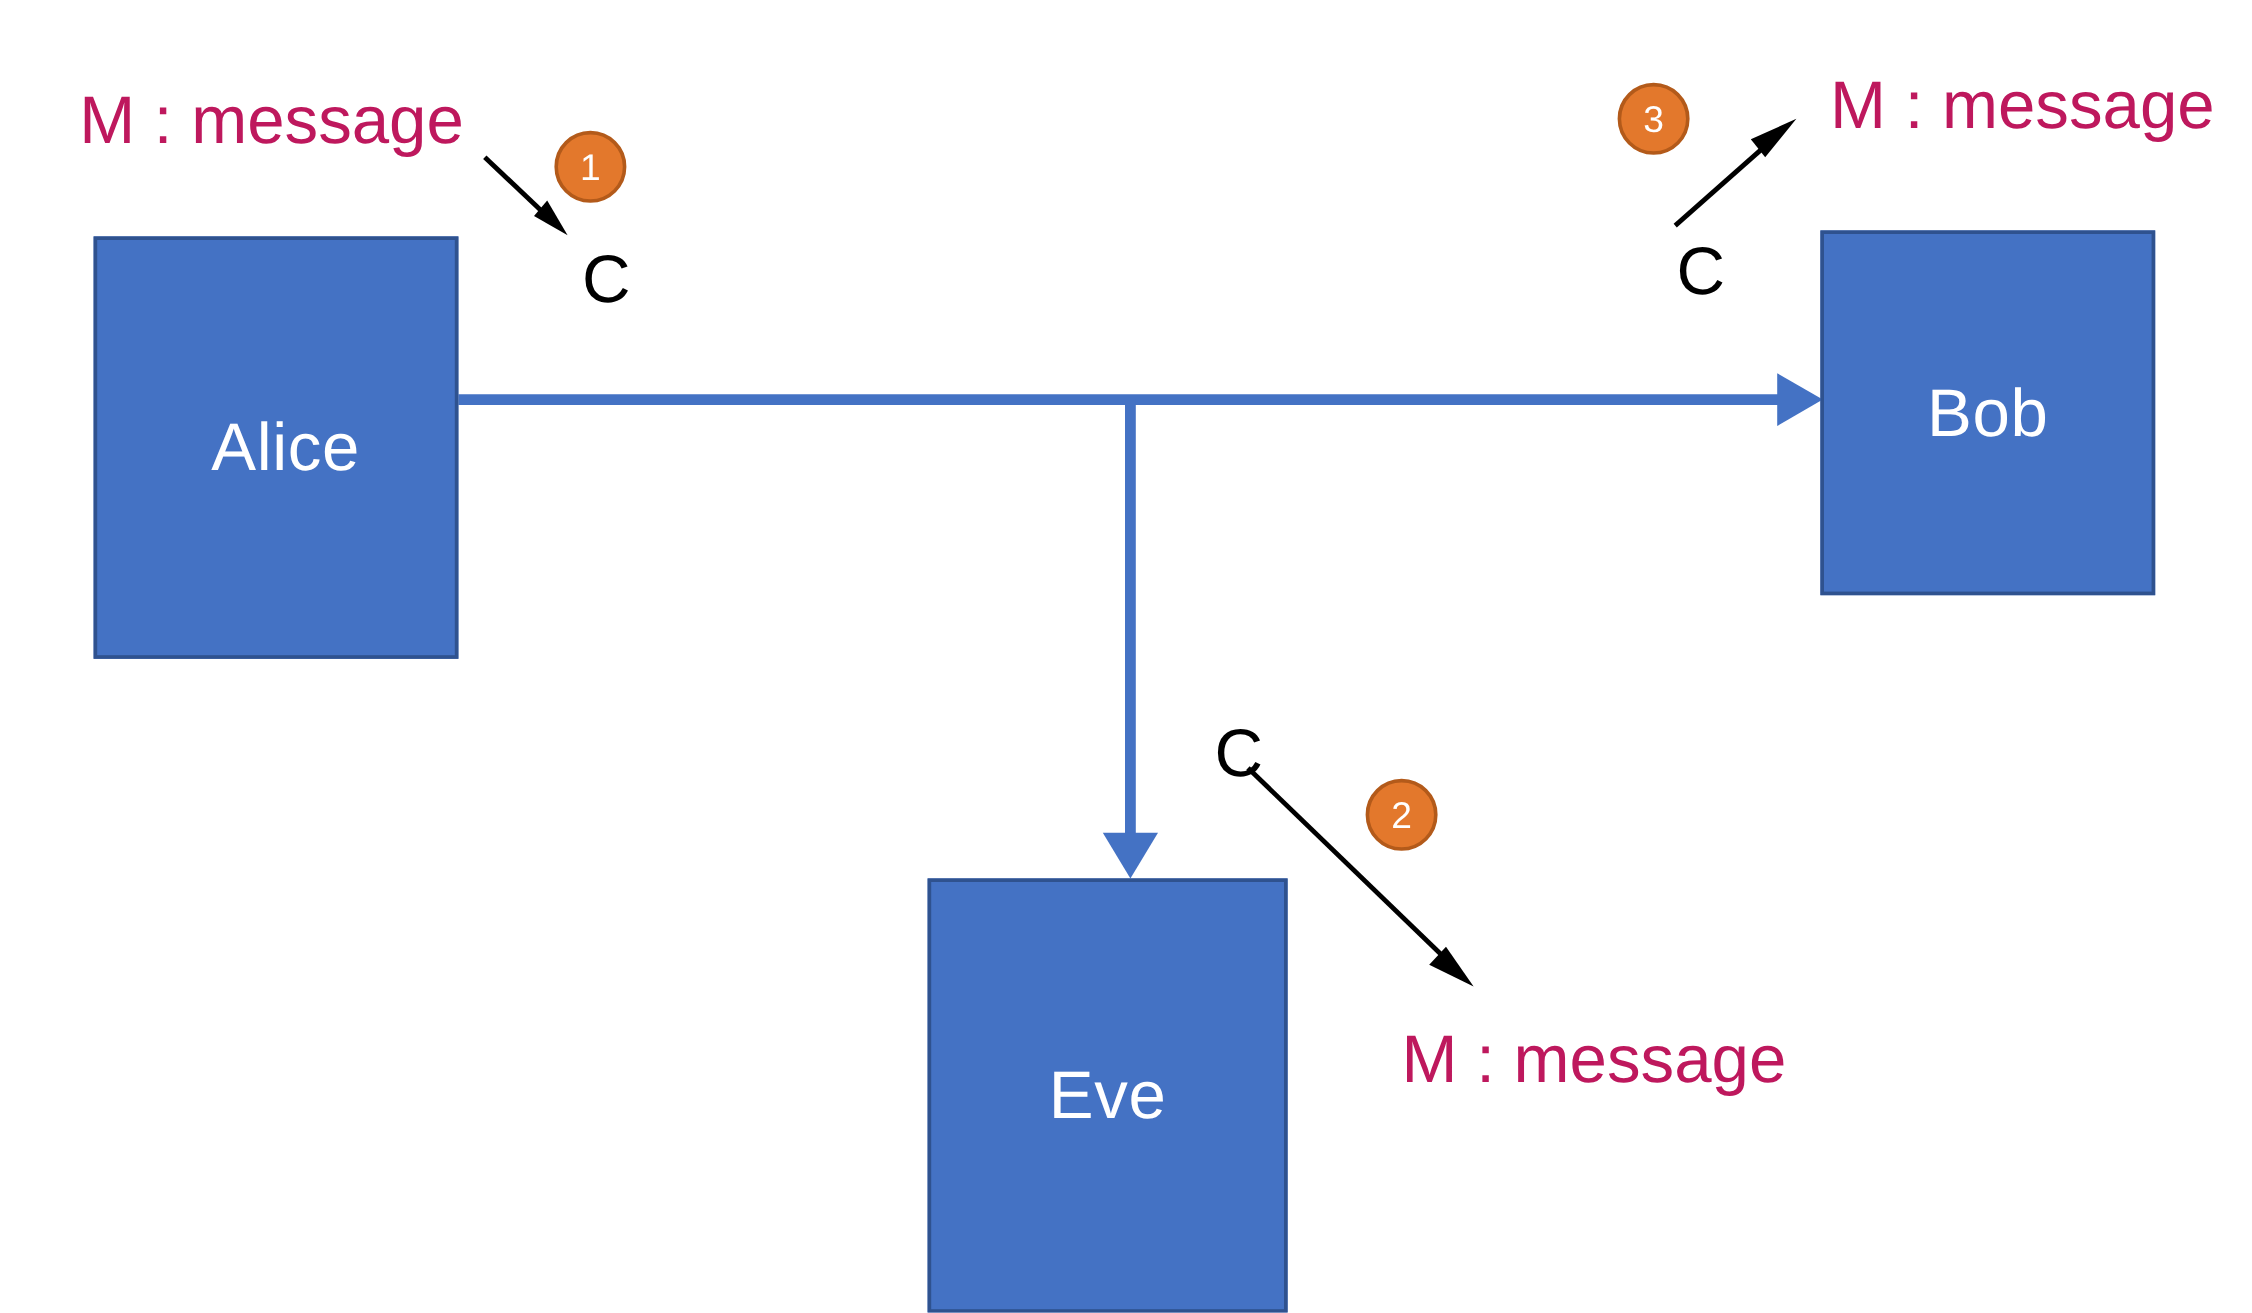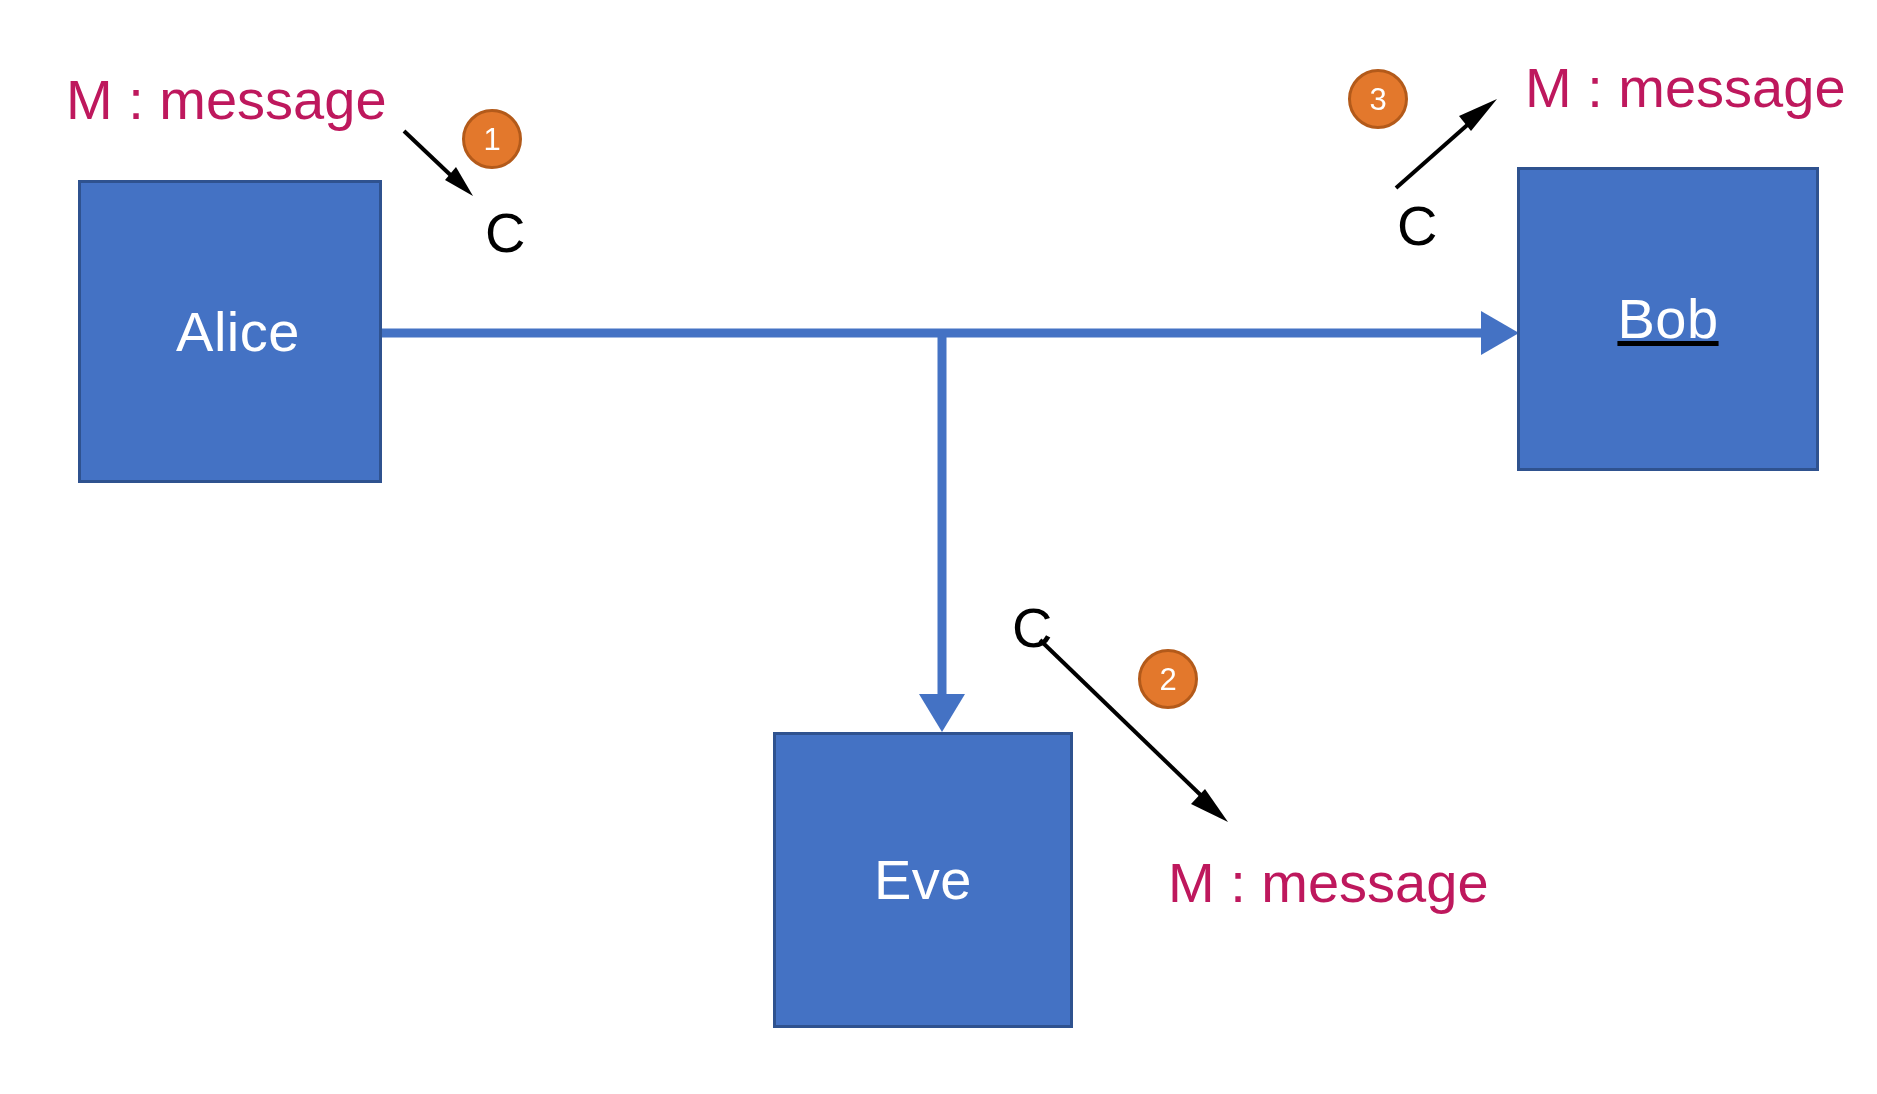--- a/index.html
+++ b/index.html
@@ -36,23 +36,23 @@
   }
   .node-label {
     color: #FFFFFF;
     font-family: "Liberation Sans", sans-serif;
     font-size: 56px;
     font-weight: 400;
     line-height: 1;
     letter-spacing: 0.5px;
     white-space: nowrap;
   }
-  #box-alice { left: 78px;   top: 180px; width: 304px; height: 303px; padding-left: 16px; }
-  #box-bob   { left: 1517px; top: 167px; width: 302px; height: 304px; text-decoration: underline; }
-  #box-eve   { left: 773px;  top: 732px; width: 300px; height: 296px; }
+  #box-alice { left: 78px;   top: 197px; width: 304px; height: 352px; padding-left: 16px; }
+  #box-bob   { left: 1517px; top: 192px; width: 279px; height: 304px; }
+  #box-eve   { left: 773px;  top: 732px; width: 300px; height: 362px; }
 
   .plain-text {
     position: absolute;
     color: #be185d;
     font-family: "Liberation Sans", sans-serif;
     font-size: 56px;
     font-weight: 400;
     line-height: 1;
     white-space: nowrap;
   }

